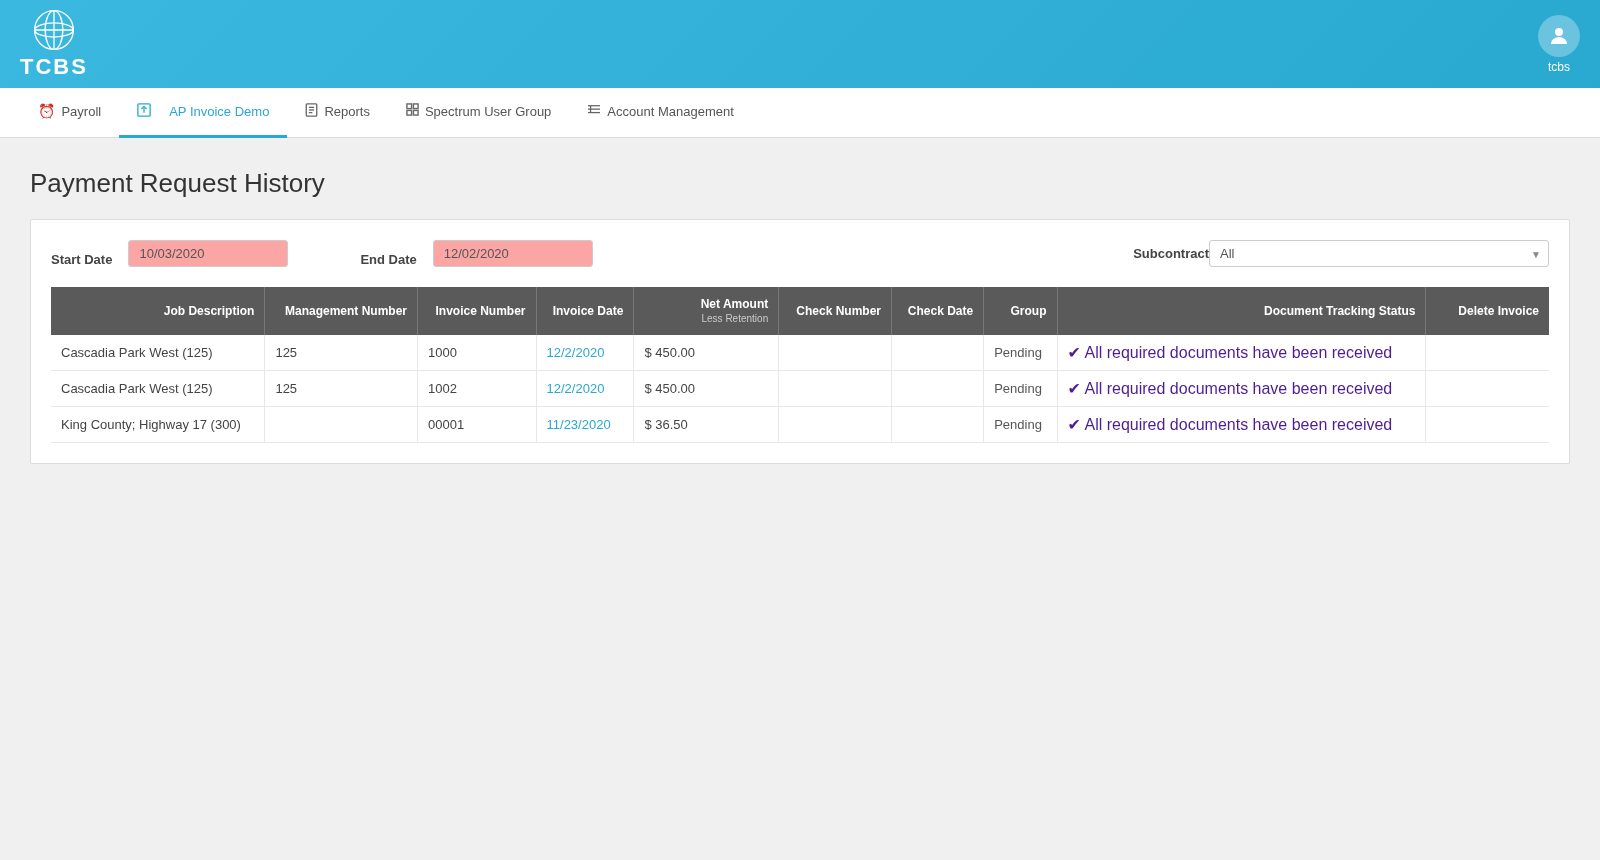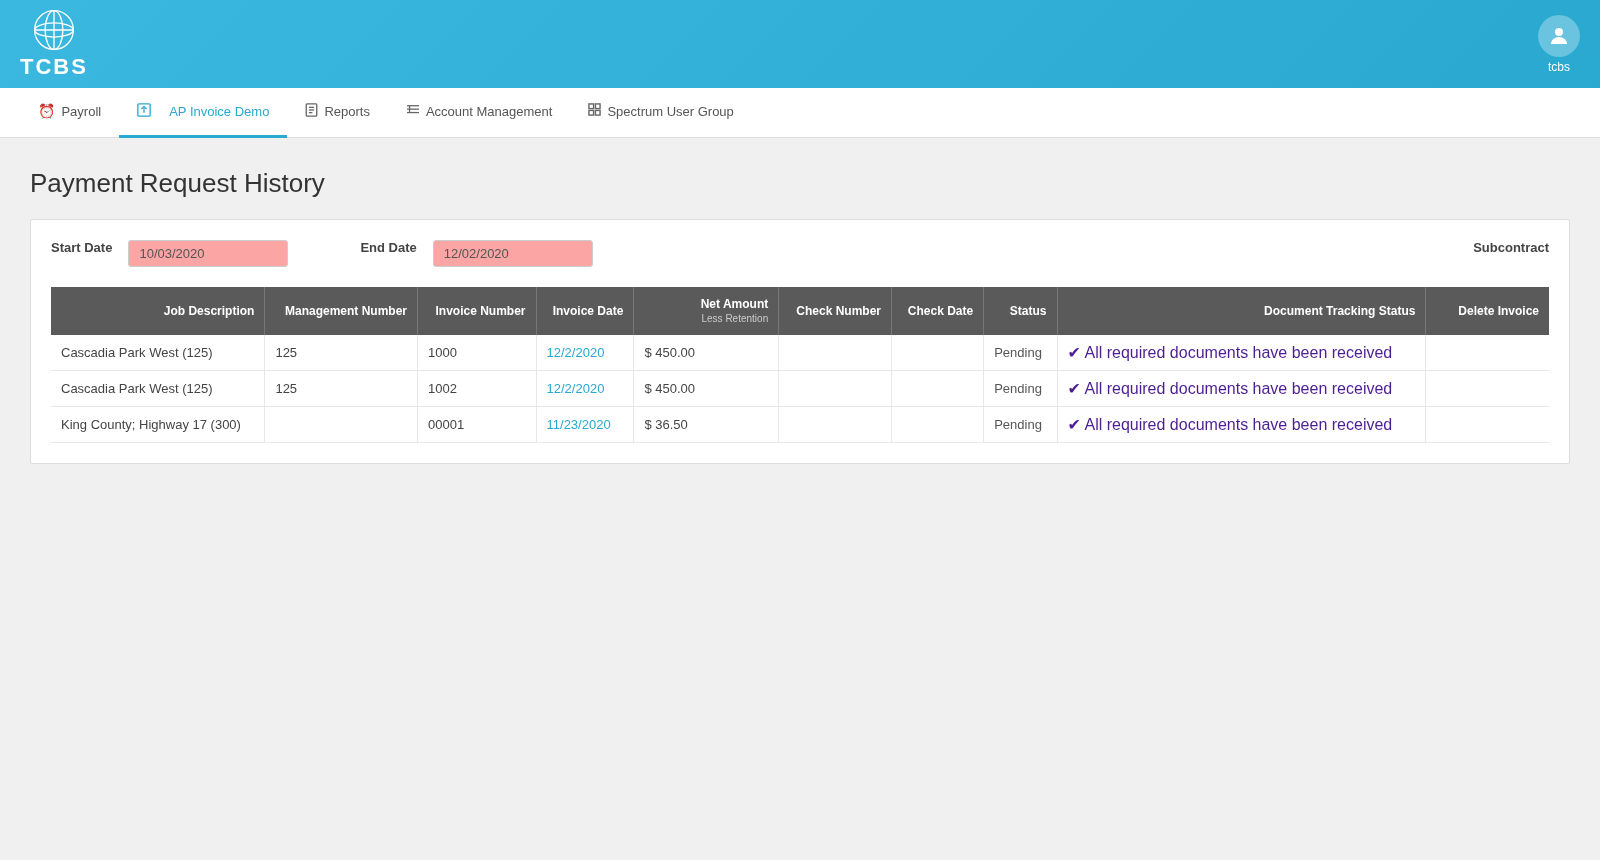--- a/index.html
+++ b/index.html
@@ -94,21 +94,21 @@
     .card {
       background: white;
       border: 1px solid #ddd;
       border-radius: 2px;
       padding: 20px;
     }
 
     
     .filter-row {
       display: flex;
-      align-items: flex-start;
+      align-items: flex-end;
       gap: 16px;
       margin-bottom: 20px;
     }
     .filter-label {
       font-weight: bold;
       font-size: 13px;
       color: #444;
       white-space: nowrap;
     }
     .filter-input {
@@ -237,70 +237,75 @@
         <line x1="4" y1="5" x2="10" y2="5"></line>
         <line x1="4" y1="8" x2="10" y2="8"></line>
         <line x1="4" y1="11" x2="8" y2="11"></line>
       </svg>
     </span>
     <span>Reports</span>
   </a>
 
   <a class="nav-item">
     <span class="nav-icon">
+      <svg width="13" height="13" viewBox="0 0 14 14" fill="none" stroke="#666" stroke-width="1.5">
+        <rect x="1" y="1" width="5" height="5"></rect>
+        <rect x="8" y="1" width="5" height="5"></rect>
+        <rect x="1" y="8" width="5" height="5"></rect>
+        <rect x="8" y="8" width="5" height="5"></rect>
+      </svg>
+    </span>
+    <span>Spectrum User Group</span>
+  </a>
+
+  <a class="nav-item">
+    <span class="nav-icon">
       <svg width="14" height="12" viewBox="0 0 16 14" fill="none" stroke="#666" stroke-width="1.5">
         <line x1="1" y1="2" x2="15" y2="2"></line>
         <line x1="1" y1="6" x2="15" y2="6"></line>
         <line x1="1" y1="10" x2="15" y2="10"></line>
         <line x1="4" y1="2" x2="4" y2="10"></line>
       </svg>
     </span>
     <span>Account Management</span>
-  </a>
-
-  <a class="nav-item">
-    <span class="nav-icon">
-      <svg width="13" height="13" viewBox="0 0 14 14" fill="none" stroke="#666" stroke-width="1.5">
-        <rect x="1" y="1" width="5" height="5"></rect>
-        <rect x="8" y="1" width="5" height="5"></rect>
-        <rect x="1" y="8" width="5" height="5"></rect>
-        <rect x="8" y="8" width="5" height="5"></rect>
-      </svg>
-    </span>
-    <span>Spectrum User Group</span>
   </a>
 </nav>
 
 <div class="main-content">
   <h1 class="page-title">Payment Request History</h1>
 
   <div class="card">
 
     <div class="filter-row">
       <span class="filter-label">Start Date</span>
       <input class="filter-input" type="text" value="10/03/2020" style="">
       <span class="filter-spacer"></span>
       <span class="filter-label">End Date</span>
       <input class="filter-input" type="text" value="12/02/2020" style="">
       <div class="filter-right">
         <span class="filter-label">Subcontract</span>
+        <div class="select-wrapper">
+          <select class="filter-select">
+            <option>All</option>
+          </select>
+        </div>
       </div>
     </div>
 
     <table>
       <thead>
         <tr>
           <th>Job Description</th>
           <th>Management Number</th>
           <th>Invoice Number</th>
           <th>Invoice Date</th>
           <th>Net Amount<br><span class="th-sub">Less Retention</span></th>
           <th>Check Number</th>
           <th>Check Date</th>
-          <th>Status</th>
+          <th>Group</th>
           <th>Document Tracking Status</th>
           <th>Delete Invoice</th>
         </tr>
       </thead>
       <tbody id="table-body">
       <tr>
     <td>Cascadia Park West (125)</td>
     <td>125</td>
     <td>1000</td>
     <td style="color:#29a8d0">12/2/2020</td>

